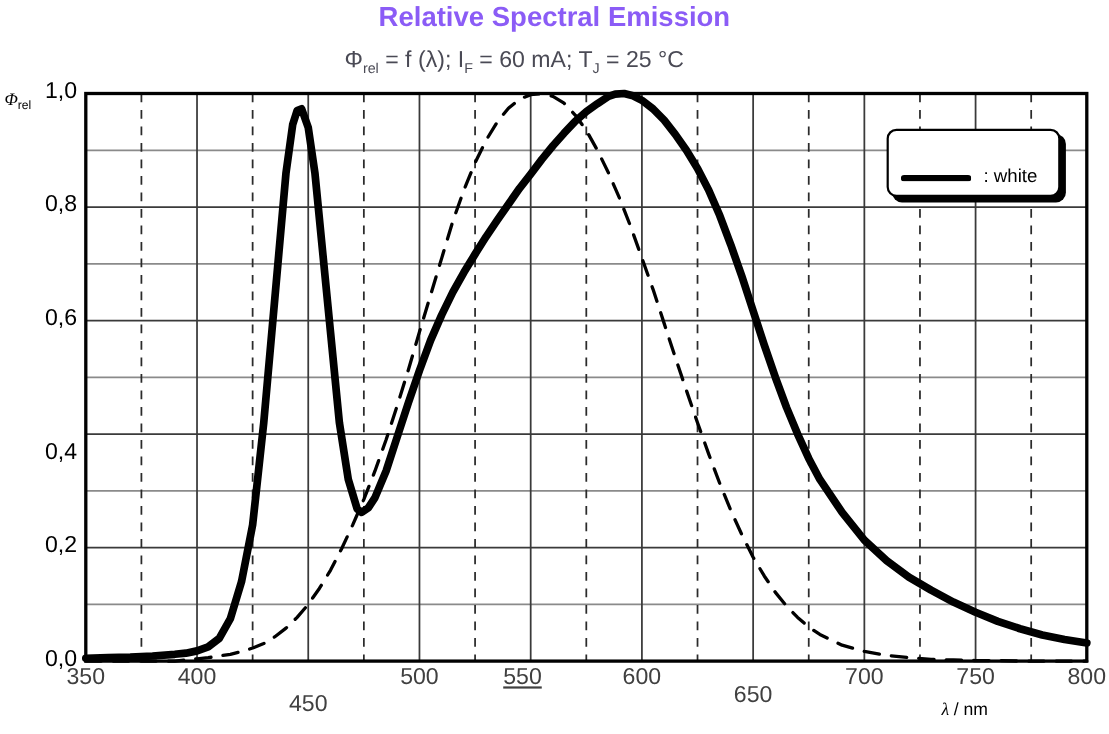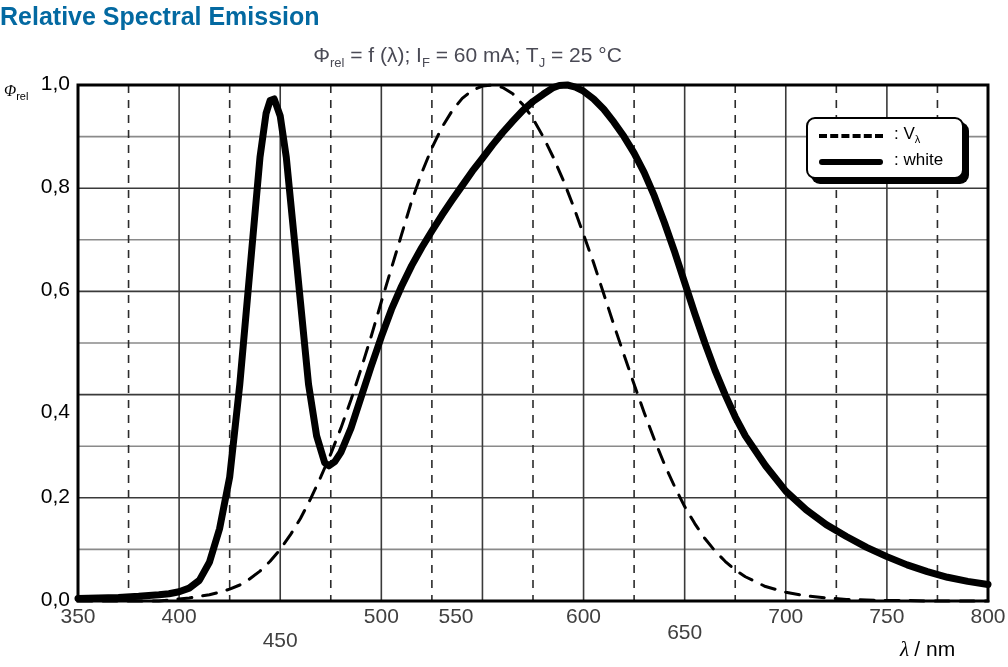--- a/index.html
+++ b/index.html
@@ -17,24 +17,24 @@
   #figure {
     position: absolute;
     left: 0; top: 0;
     width: 1008px;
     height: 667px;
   }
   .chart-title {
     position: absolute;
     left: 0; top: 2px;
     width: 1008px;
-    text-align: left;
+    text-align: center;
     font-size: 25px;
     font-weight: bold;
-    color: #0369a1;
+    color: #8b5cf6;
     letter-spacing: 0px;
   }
   .chart-subtitle {
     position: absolute;
     left: 0; top: 43px;
     width: 935px;
     text-align: center;
     font-size: 21px;
     color: #4a4a55;
   }
@@ -45,22 +45,22 @@
     position: absolute;
     left: 4px; top: 82px;
     font-size: 16px;
     color: #000;
     font-family: "Liberation Serif", serif;
   }
   .axis-label-y i { font-style: italic; }
   .axis-label-y sub { font-style: normal; font-size: 11px; font-family: "Liberation Sans", sans-serif; }
   .axis-label-x {
     position: absolute;
-    left: 900px; top: 637px;
-    font-size: 21px;
+    left: 856px; top: 637px;
+    font-size: 16px;
     color: #000;
     font-family: "Liberation Serif", serif;
   }
   .axis-label-x i { font-style: italic; }
   .axis-label-x span.unit { font-family: "Liberation Sans", sans-serif; font-style: normal; }
 
   .ytick {
     position: absolute;
     width: 46px;
     text-align: right;
@@ -141,21 +141,21 @@
       <div class="ytick" style="top: 587px;">0,0</div>
       <div class="ytick" style="top: 483.8px;">0,2</div>
       <div class="ytick" style="top: 399px;">0,4</div>
       <div class="ytick" style="top: 277.4px;">0,6</div>
       <div class="ytick" style="top: 174.2px;">0,8</div>
       <div class="ytick" style="top: 71px;">1,0</div>
       <div class="xtick" style="left: 43px;">350</div>
       <div class="xtick" style="left: 144.111px;">400</div>
       <div class="xtick" style="left: 245.222px; margin-top: 24px;">450</div>
       <div class="xtick" style="left: 346.333px;">500</div>
-      <div class="xtick" style="left: 421px;">550</div>
+      <div class="xtick" style="left: 440px; text-decoration: underline;">550</div>
       <div class="xtick" style="left: 548.556px;">600</div>
       <div class="xtick" style="left: 649.667px; margin-top: 16px;">650</div>
       <div class="xtick" style="left: 750.778px;">700</div>
       <div class="xtick" style="left: 851.889px;">750</div>
       <div class="xtick" style="left: 953px;">800</div>
     </div>
 
   <svg id="plot" width="1008" height="667">
     <g id="grid-layer">
         <line x1="78" x2="988" y1="549.4" y2="549.4" stroke="#8a8a8a" stroke-width="1.6"></line>
@@ -188,23 +188,19 @@
     <g id="curve-layer">
         <path d="M 78.00 601.00 L 98.22 601.00 L 118.44 601.00 L 138.67 601.00 L 158.89 601.00 L 179.11 598.94 L 189.22 597.90 L 199.33 596.36 L 209.44 594.81 L 219.56 592.23 L 229.67 589.13 L 239.78 585.00 L 249.89 578.81 L 260.00 571.07 L 270.11 561.27 L 280.22 549.40 L 290.33 534.95 L 300.44 518.44 L 310.56 498.83 L 320.67 477.16 L 330.78 453.94 L 340.89 428.14 L 351.00 399.76 L 361.11 368.80 L 371.22 336.29 L 381.33 301.72 L 391.44 268.18 L 401.56 234.64 L 411.67 201.10 L 421.78 172.72 L 431.89 147.95 L 442.00 127.31 L 452.11 110.80 L 462.22 98.42 L 472.33 90.16 L 482.44 86.03 L 492.56 85.00 L 502.67 87.58 L 512.78 93.77 L 522.89 104.61 L 533.00 118.54 L 543.11 136.60 L 553.22 157.24 L 563.33 180.46 L 573.44 206.26 L 583.56 234.64 L 593.67 263.02 L 603.78 293.98 L 613.89 324.94 L 624.00 354.87 L 634.11 384.28 L 644.22 412.66 L 654.33 439.49 L 664.44 464.26 L 674.56 486.45 L 684.67 506.57 L 694.78 523.60 L 704.89 538.56 L 715.00 550.95 L 725.11 561.27 L 735.22 570.04 L 745.33 576.75 L 765.56 586.55 L 785.78 592.23 L 806.00 595.84 L 826.22 597.90 L 846.44 599.45 L 866.67 599.97 L 886.89 600.48 L 907.11 600.48 L 927.33 601.00 L 947.56 601.00 L 967.78 601.00 L 988.00 601.00" fill="none" stroke="#000000" stroke-width="3" stroke-linejoin="round" stroke-linecap="round" stroke-dasharray="14,11"></path>
         <path d="M 78.00 598.42 L 98.22 597.90 L 118.44 597.39 L 138.67 596.36 L 158.89 594.81 L 169.00 593.78 L 179.11 591.71 L 189.22 588.10 L 199.33 580.36 L 209.44 562.30 L 219.56 528.76 L 229.67 477.16 L 239.78 384.28 L 249.89 270.76 L 260.00 157.24 L 266.07 113.38 L 270.11 100.48 L 274.16 98.93 L 280.22 115.96 L 286.29 157.24 L 292.36 219.16 L 300.44 301.72 L 308.53 384.28 L 316.62 435.88 L 324.71 462.71 L 328.76 465.81 L 334.82 461.68 L 340.89 452.39 L 351.00 428.14 L 361.11 397.18 L 371.22 366.22 L 381.33 336.81 L 391.44 309.46 L 401.56 286.24 L 411.67 265.60 L 421.78 247.54 L 431.89 231.03 L 442.00 215.03 L 452.11 200.07 L 462.22 185.62 L 472.33 171.17 L 482.44 158.27 L 492.56 144.86 L 502.67 132.47 L 512.78 121.12 L 522.89 110.28 L 533.00 101.51 L 543.11 94.29 L 553.22 87.58 L 559.29 85.52 L 567.38 85.00 L 575.47 87.06 L 583.56 91.19 L 593.67 98.93 L 603.78 109.25 L 613.89 122.15 L 624.00 136.60 L 634.11 153.11 L 644.22 172.72 L 654.33 195.94 L 664.44 222.77 L 674.56 251.67 L 684.67 282.63 L 694.78 313.59 L 704.89 343.00 L 715.00 370.35 L 725.11 394.60 L 735.22 416.79 L 745.33 435.88 L 765.56 465.81 L 785.78 491.09 L 806.00 509.67 L 826.22 524.63 L 846.44 536.50 L 866.67 547.34 L 886.89 556.62 L 907.11 564.88 L 927.33 571.59 L 947.56 577.26 L 967.78 581.39 L 988.00 584.49" fill="none" stroke="#000000" stroke-width="7" stroke-linejoin="round" stroke-linecap="round"></path>
       </g>
     <g id="frame-layer">
         <rect x="78" y="85" width="910" height="516" fill="none" stroke="#000" stroke-width="3"></rect>
       </g>
   </svg>
 
   <div class="legend">
-    <div class="legend-row r1">
-      <div class="legend-swatch dashed"></div>
-      <div class="legend-label"><span>: V</span><sub>λ</sub></div>
-    </div>
     <div class="legend-row r2">
       <div class="legend-swatch solid"></div>
       <div class="legend-label"><span>: white</span></div>
     </div>
   </div>
 
 </div>
 
 </body></html>

